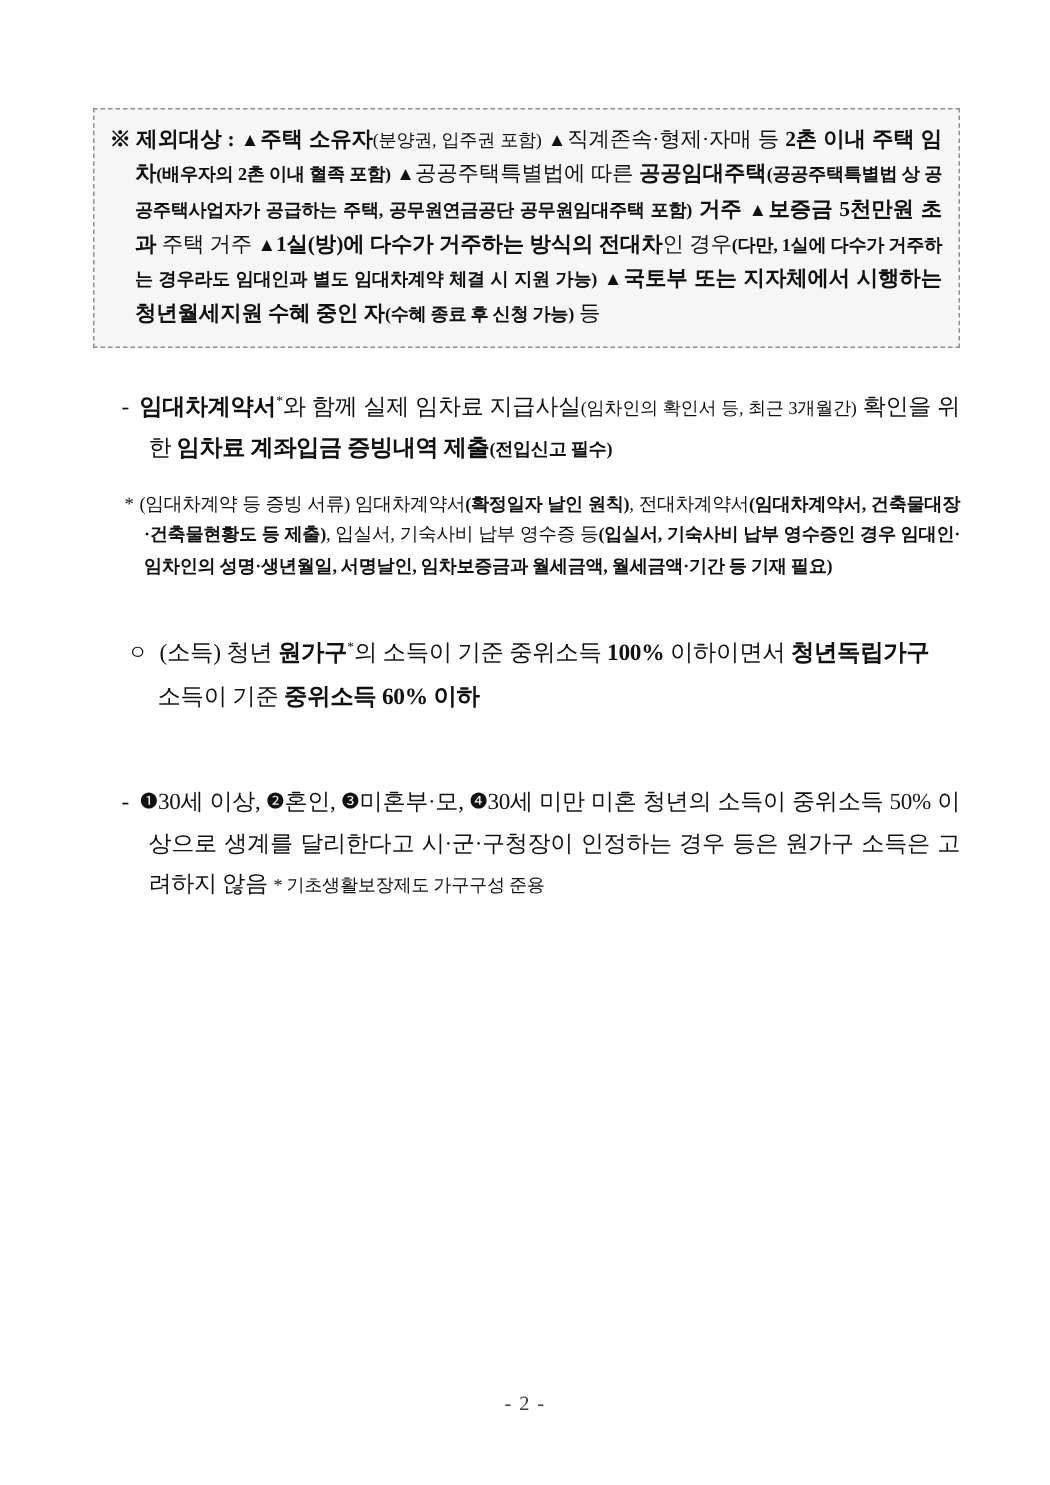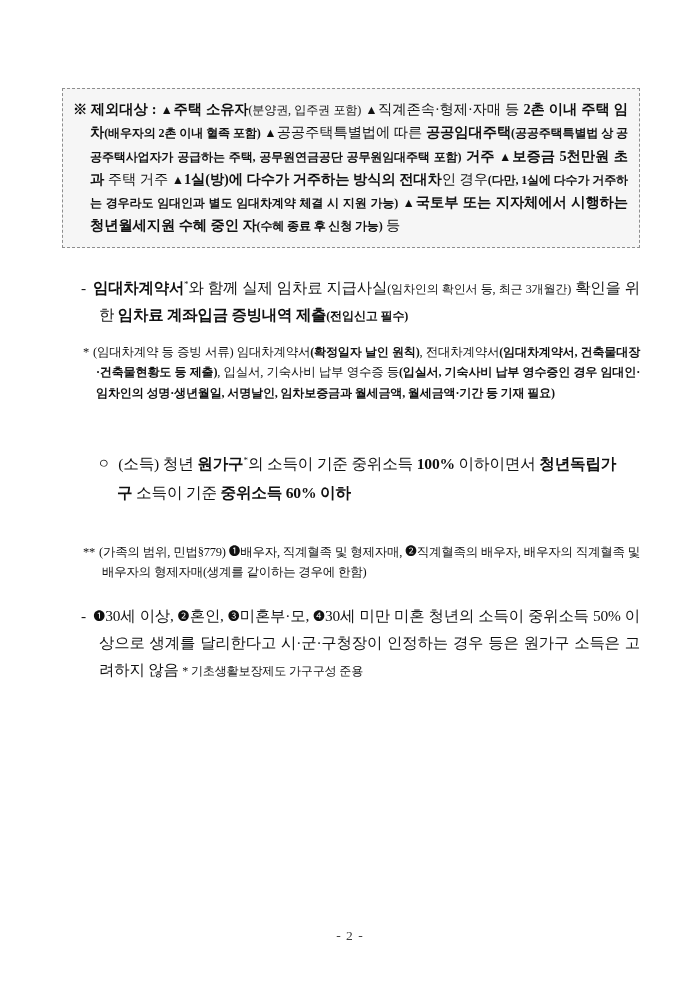--- a/index.html
+++ b/index.html
@@ -19,21 +19,21 @@
   .page {
     width: 700px;
     height: 990px;
     position: relative;
     box-sizing: border-box;
     padding: 0;
   }
   .content {
     position: absolute;
     left: 62px;
-    top: 88px;
+    top: 72px;
     width: 578px;
   }
 
   
   .note-box {
     border: 1px dashed #8e8e8e;
     background: #f6f6f6;
     box-sizing: border-box;
     padding: 9px 11px 9px 10px;
     margin-bottom: 14px;
@@ -80,21 +80,21 @@
     text-align: justify;
     text-justify: inter-character;
     word-break: break-all;
   }
   .dash-item .dash {
     padding-right: 7px;
   }
 
   
   .circ-item {
-    margin: 16px;
+    margin: 4px;
     padding-left: 39px;
     text-indent: -20px;
     font-size: 15.6px;
     line-height: 1.82;
     letter-spacing: -0.2px;
     word-break: break-all;
   }
   .circ-item .circ {
     padding-right: 8px;
     font-size: 13.5px;
@@ -191,21 +191,20 @@
 
     <div class="gap-m"></div>
 
     <p class="circ-item"><span class="circ">ㅇ</span><span>(소득) 청년 </span><span class="b">원가구</span><span class="sup">*</span><span>의 소득이 기준 중위소득 </span><span class="b">100%</span><span> 이하이면서 </span><span class="b">청년독립가구</span><span> 소득이 기준 </span><span class="b">중위소득 60% 이하</span></p>
 
     <div class="gap-s"></div>
 
 
     <div class="gap-xs"></div>
 
-    <p class="fn2"><span class="star">**</span><span>(가족의 범위, 민법§779) </span><span class="circnum">❶</span><span>배우자, 직계혈족 및 형제자매, </span><span class="circnum">❷</span><span>직계혈족의 배우자, 배우자의 직계혈족 및 배우자의 형제자매(생계를 같이하는 경우에 한함)</span></p>
 
     <div class="gap-m"></div>
 
     <p class="dash-item"><span class="dash">-</span><span class="circnum">❶</span><span>30세 이상, </span><span class="circnum">❷</span><span>혼인, </span><span class="circnum">❸</span><span>미혼부·모, </span><span class="circnum">❹</span><span>30세 미만 미혼 청년의 소득이 중위소득 50% 이상으로 생계를 달리한다고 시·군·구청장이 인정하는 경우 등은 원가구 소득은 고려하지 않음</span> <span class="sm-n">* 기초생활보장제도 가구구성 준용</span></p>
 
     <div class="gap-s"></div>
 
 
   </div>
 

